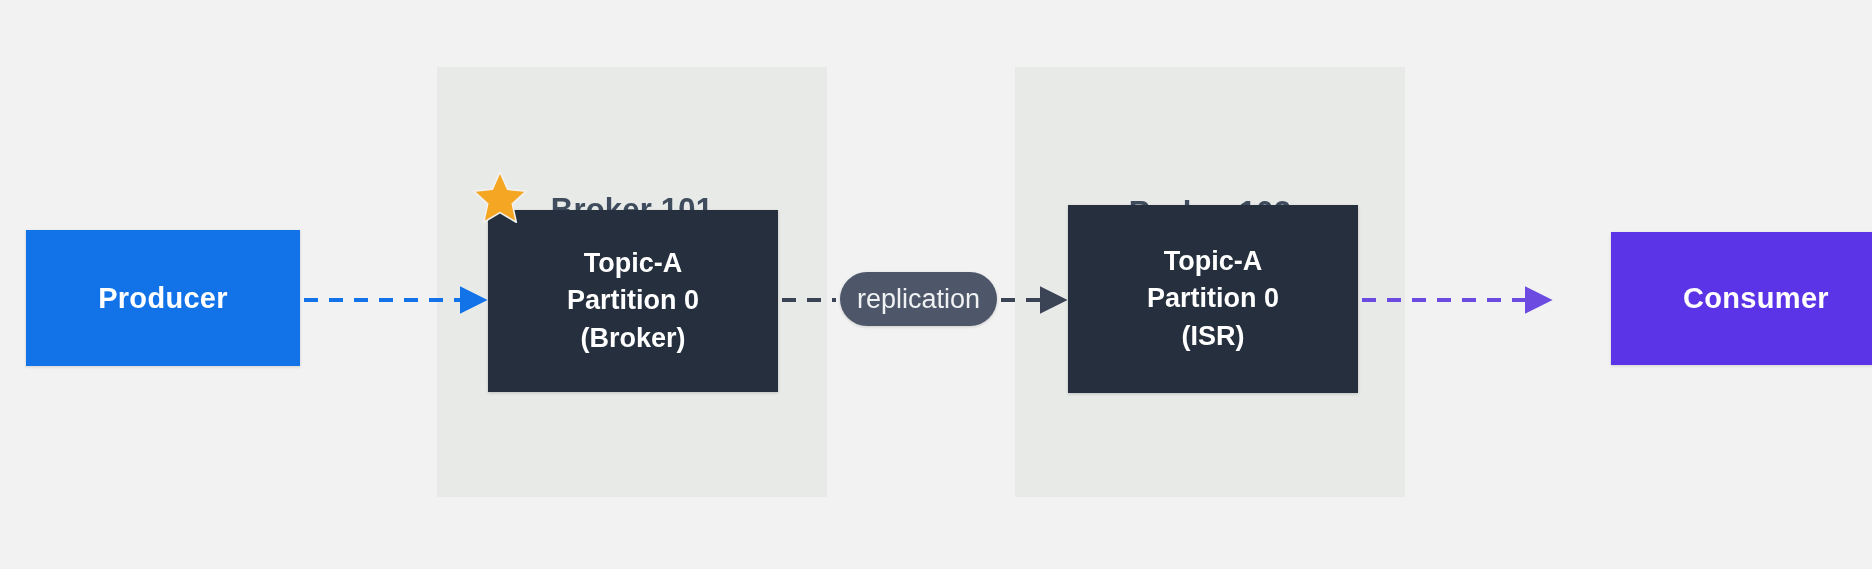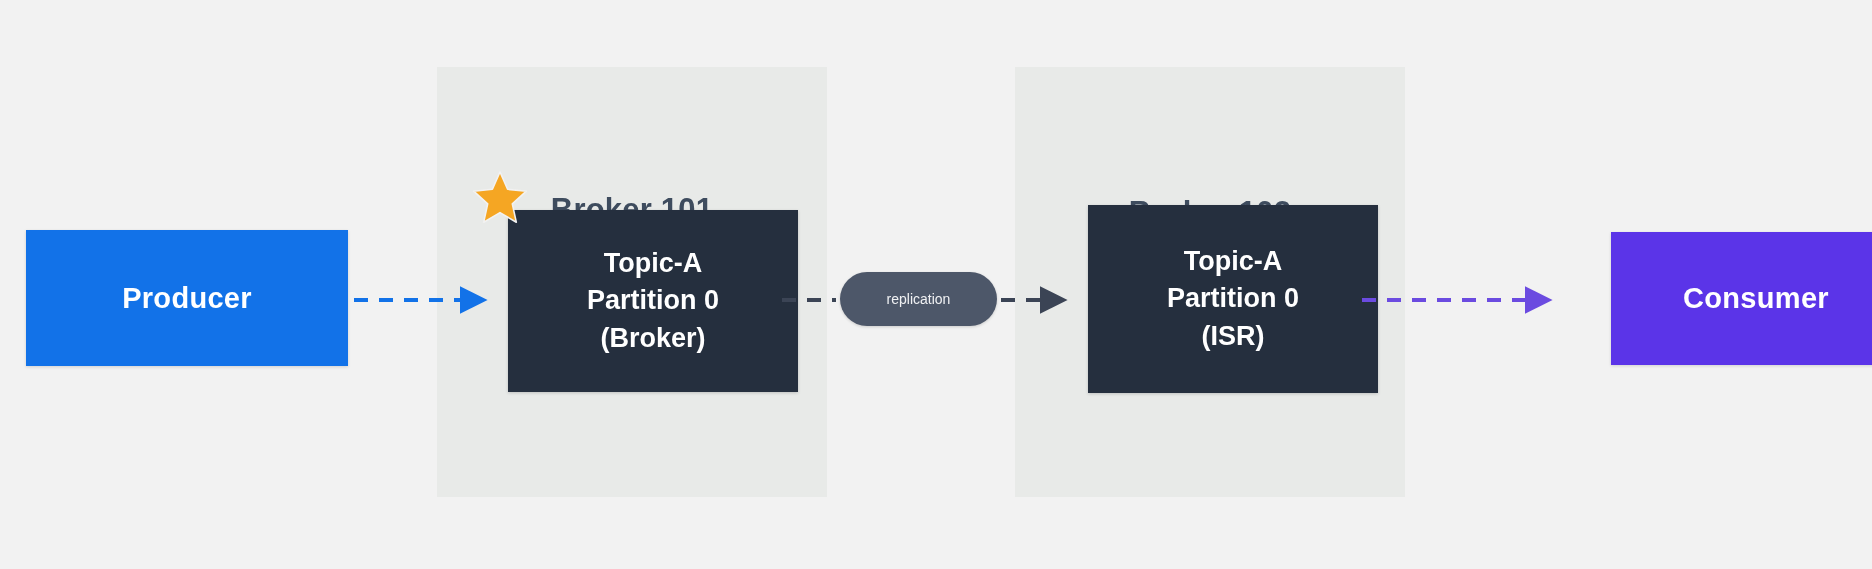--- a/index.html
+++ b/index.html
@@ -53,21 +53,20 @@
     display: flex;
     flex-direction: column;
     align-items: center;
     justify-content: center;
     color: #ffffff;
     font-size: 27px;
     font-weight: bold;
     line-height: 1.38;
     text-align: center;
     box-shadow: 0 1px 3px rgba(0,0,0,0.18);
-    margin-left: 20px;
   }
   #partition-leader { left: 488px; top: 210px; width: 290px; height: 182px; }
   #partition-isr    { left: 1068px; top: 205px; width: 290px; height: 188px; }
   .partition-line { display: block; white-space: nowrap; }
 
   
   #leader-star {
     position: absolute;
     left: 470px;
     top: 168px;
@@ -84,42 +83,42 @@
     align-items: center;
     justify-content: center;
     color: #ffffff;
     font-size: 29px;
     font-weight: bold;
     letter-spacing: 0.3px;
     white-space: nowrap;
     box-shadow: 0 1px 3px rgba(0,0,0,0.14);
   }
   #producer-box {
-    left: 26px; top: 230px; width: 322px; height: 136px;
+    left: 26px; top: 230px; width: 274px; height: 136px;
     background: #1272e8;
   }
   #consumer-box {
     left: 1611px; top: 232px; width: 290px; height: 133px;
     background: #5b34e8;
   }
 
   
   #replication-pill {
     position: absolute;
     left: 840px;
     top: 272px;
     width: 157px;
     height: 54px;
     background: #4d5769;
     border-radius: 27px;
     display: flex;
     align-items: center;
     justify-content: center;
     color: #f0f1f3;
-    font-size: 14px;
+    font-size: 27px;
     font-weight: normal;
     white-space: nowrap;
     box-shadow: 0 1px 3px rgba(0,0,0,0.16);
   }
 
   
   #arrow-layer {
     position: absolute;
     left: 0; top: 0;
     width: 1872px;

